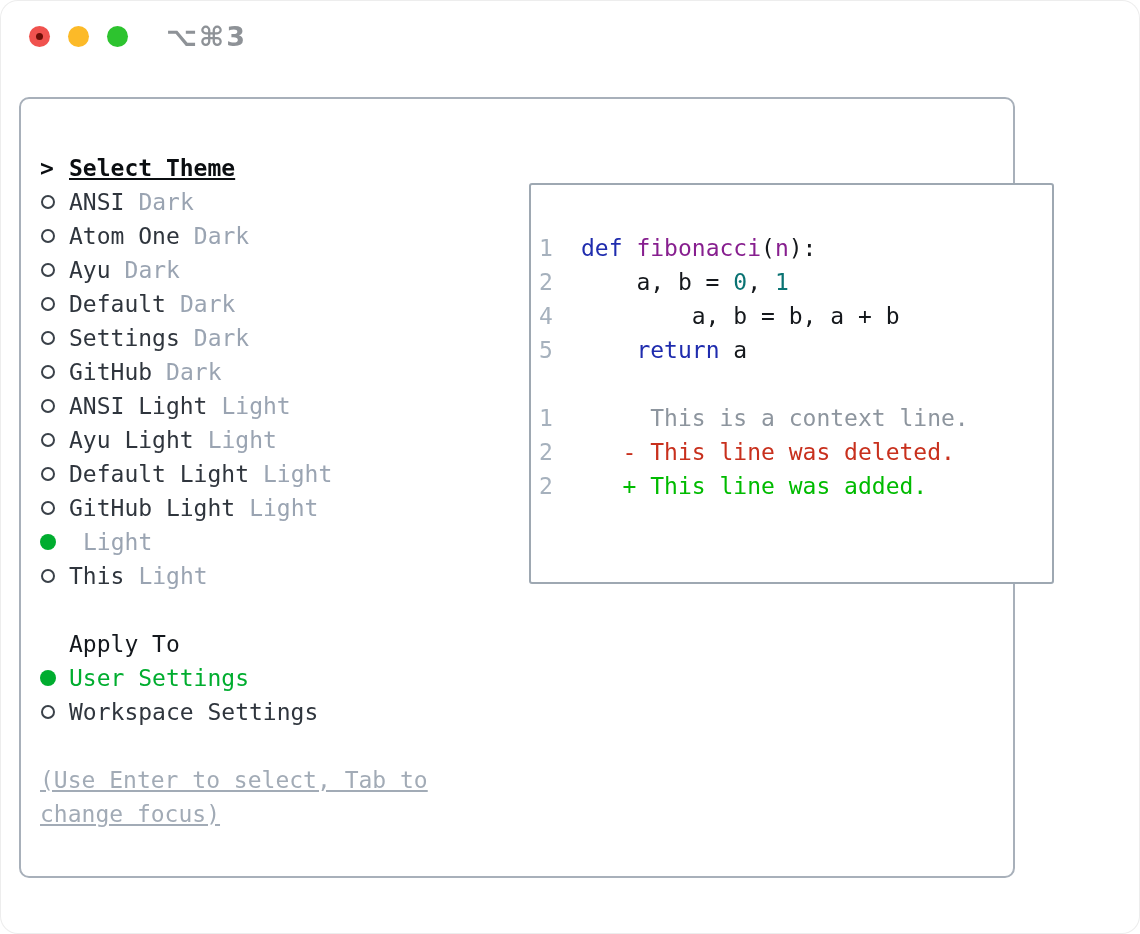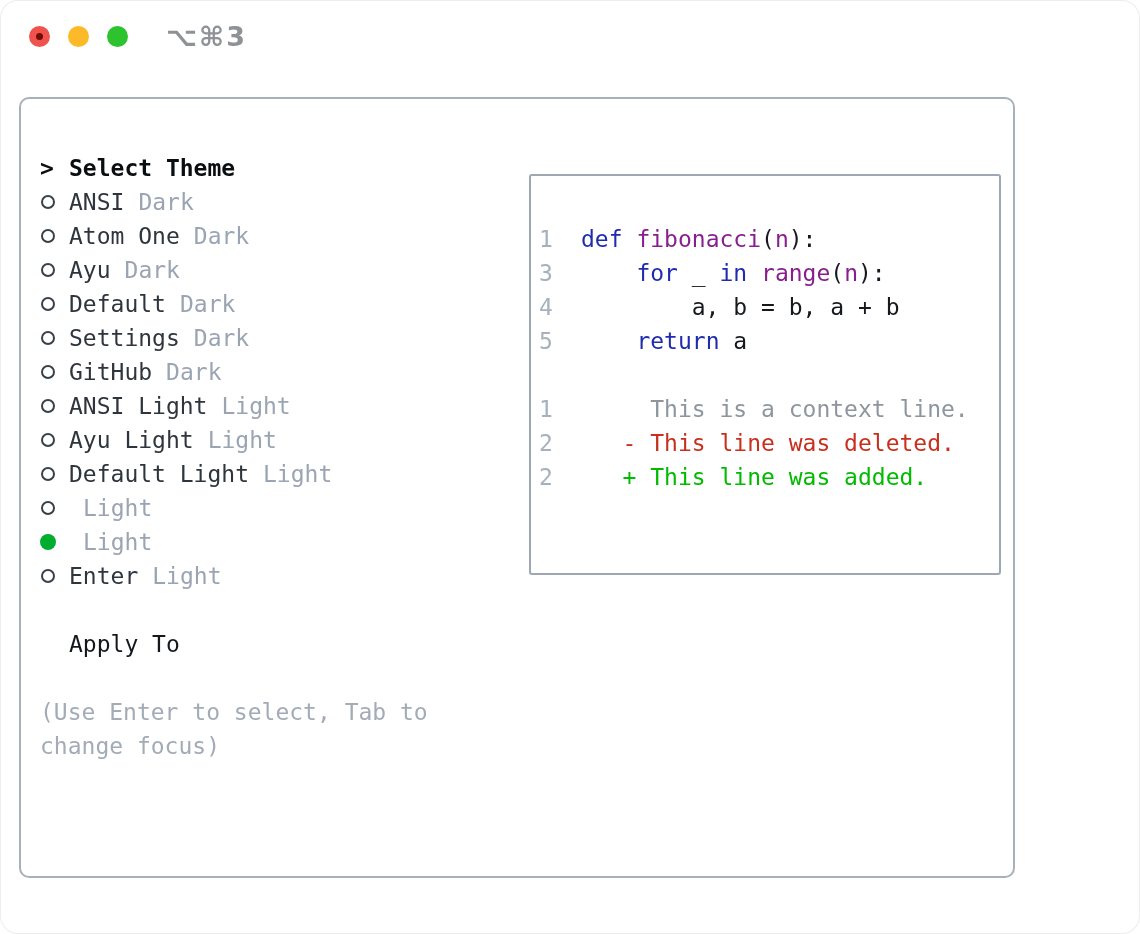--- a/index.html
+++ b/index.html
@@ -28,31 +28,31 @@
     position:absolute;left:19px;top:97px;width:996px;height:781px;box-sizing:border-box;
     border:2px solid var(--border_gray);border-radius:10px;background:#fff;
   }
   .left-col{position:absolute;left:19px;top:52px;width:450px;}
   .row{height:34px;display:flex;align-items:center;white-space:pre;}
   .spacer{height:34px;}
   .marker{width:29px;display:flex;align-items:center;flex:0 0 29px;}
   .arrow{font-weight:bold;color:var(--header_black);}
   .radio{width:14px;height:14px;border-radius:50%;border:2px solid #3a4149;box-sizing:border-box;margin-left:1px;}
   .radio.sel{width:16px;height:16px;border:none;background:var(--selected_green);margin-left:0;}
-  .header-label{font-weight:bold;color:var(--header_black);}
+  .header-label{font-weight:bold;color:var(--header_black);text-decoration:underline;}
   .tname{color:var(--text_dark);text-align:right;}
   .tname.green{color:var(--selected_green);}
   .variant{color:var(--variant_gray);margin-left:14px;}
   .apply-header{color:#14181d;text-align:right;}
-  .hint{color:var(--hint_gray);white-space:normal;}
+  .hint{color:var(--hint_gray);white-space:normal;text-decoration:underline;}
   
   .right-col{position:absolute;left:500px;top:52px;width:480px;}
   .preview-label{font-weight:bold;color:var(--header_black);height:34px;}
   .preview-box{
-    margin-top:23px;margin-left:8px;width:472px;height:401px;box-sizing:border-box;
+    margin-top:32px;margin-left:8px;width:525px;height:401px;box-sizing:border-box;
     border:2px solid #9ea8b2;border-radius:3px;background:#fff;
     padding:46px 8px 45px 8px;overflow:hidden;
   }
   .pline{height:34px;white-space:pre;}
   .ln{display:inline-block;width:42px;color:var(--line_number_gray);}
   .tok.kw{color:var(--keyword_blue);}
   .tok.fn{color:var(--function_purple);}
   .tok.lit{color:var(--number_teal);}
   .tok.pl{color:var(--code_black);}
   .diff.context{color:var(--context_gray);}
@@ -83,42 +83,46 @@
       <div id="theme-list">
           <div class="row"><span class="marker"><span class="radio"></span></span><span class="tname">ANSI</span><span class="variant">Dark</span></div>
           <div class="row"><span class="marker"><span class="radio"></span></span><span class="tname">Atom One</span><span class="variant">Dark</span></div>
           <div class="row"><span class="marker"><span class="radio"></span></span><span class="tname">Ayu</span><span class="variant">Dark</span></div>
           <div class="row"><span class="marker"><span class="radio"></span></span><span class="tname">Default</span><span class="variant">Dark</span></div>
           <div class="row"><span class="marker"><span class="radio"></span></span><span class="tname">Settings</span><span class="variant">Dark</span></div>
           <div class="row"><span class="marker"><span class="radio"></span></span><span class="tname">GitHub</span><span class="variant">Dark</span></div>
           <div class="row"><span class="marker"><span class="radio"></span></span><span class="tname">ANSI Light</span><span class="variant">Light</span></div>
           <div class="row"><span class="marker"><span class="radio"></span></span><span class="tname">Ayu Light</span><span class="variant">Light</span></div>
           <div class="row"><span class="marker"><span class="radio"></span></span><span class="tname">Default Light</span><span class="variant">Light</span></div>
-          <div class="row"><span class="marker"><span class="radio"></span></span><span class="variant">Light</span></div>
+          <div class="row"><span class="marker"><span class="radio"></span></span><span class="tname">GitHub Light</span><span class="variant">Light</span></div>
           <div class="row"><span class="marker"><span class="radio sel"></span></span><span class="variant">Light</span></div>
-          <div class="row"><span class="marker"><span class="radio"></span></span><span class="tname">Enter</span><span class="variant">Light</span></div>
+          <div class="row"><span class="marker"><span class="radio"></span></span><span class="tname">This</span><span class="variant">Light</span></div>
         </div>
 
       <div class="spacer"></div>
 
       <div class="row">
         <span class="marker"></span><span class="apply-header">Apply To</span>
       </div>
 
+      <div id="apply-list">
+          <div class="row"><span class="marker"><span class="radio sel"></span></span><span class="tname green">User Settings</span></div>
+          <div class="row"><span class="marker"><span class="radio"></span></span><span class="tname">Workspace Settings</span></div>
+        </div>
 
       <div class="spacer"></div>
 
       <div class="hint">(Use Enter to select, Tab to change focus)</div>
     </div>
 
     <div class="right-col">
       <div class="preview-box">
         <div id="preview-code">
             <div class="pline"><span class="ln">1</span><span class="tok kw">def</span><span class="tok pl"> </span><span class="tok fn">fibonacci</span><span class="tok pl">(</span><span class="tok fn">n</span><span class="tok pl">):</span></div>
-            <div class="pline"><span class="ln">3</span><span class="tok pl">    </span><span class="tok kw">for</span><span class="tok pl"> _ </span><span class="tok kw">in</span><span class="tok pl"> </span><span class="tok fn">range</span><span class="tok pl">(</span><span class="tok fn">n</span><span class="tok pl">):</span></div>
+            <div class="pline"><span class="ln">2</span><span class="tok pl">    a, b = </span><span class="tok lit">0</span><span class="tok pl">, </span><span class="tok lit">1</span></div>
             <div class="pline"><span class="ln">4</span><span class="tok pl">        a, b = b, a + b</span></div>
             <div class="pline"><span class="ln">5</span><span class="tok pl">    </span><span class="tok kw">return</span><span class="tok pl"> a</span></div>
             <div class="pline"></div>
             <div class="pline"><span class="ln">1</span><span class="diff context">     This is a context line.</span></div>
             <div class="pline"><span class="ln">2</span><span class="diff deleted">   - This line was deleted.</span></div>
             <div class="pline"><span class="ln">2</span><span class="diff added">   + This line was added.</span></div>
           </div>
       </div>
     </div>
 

